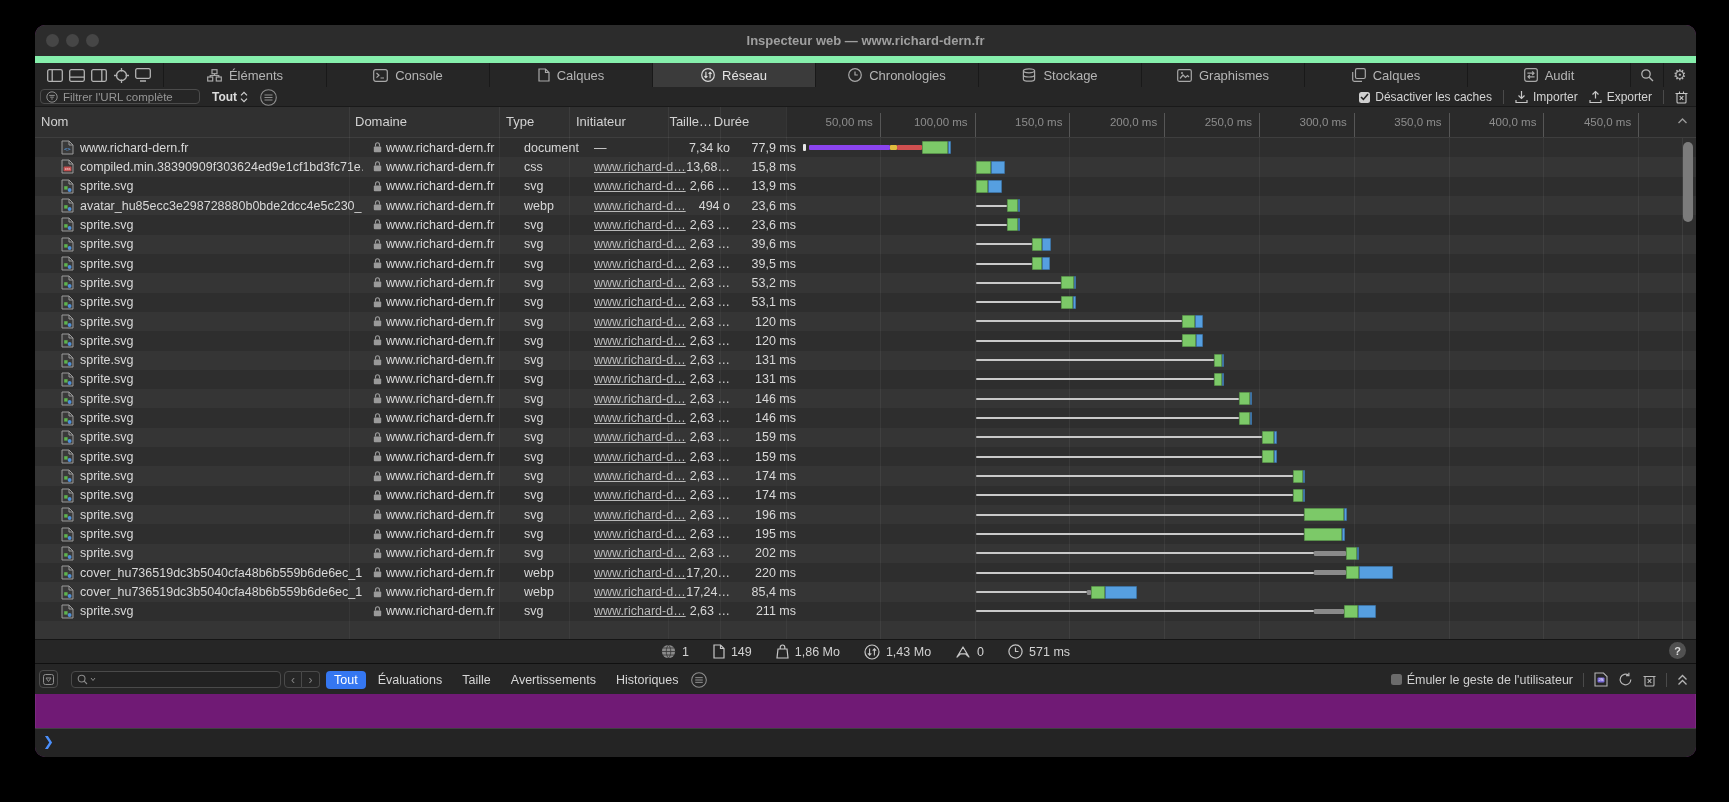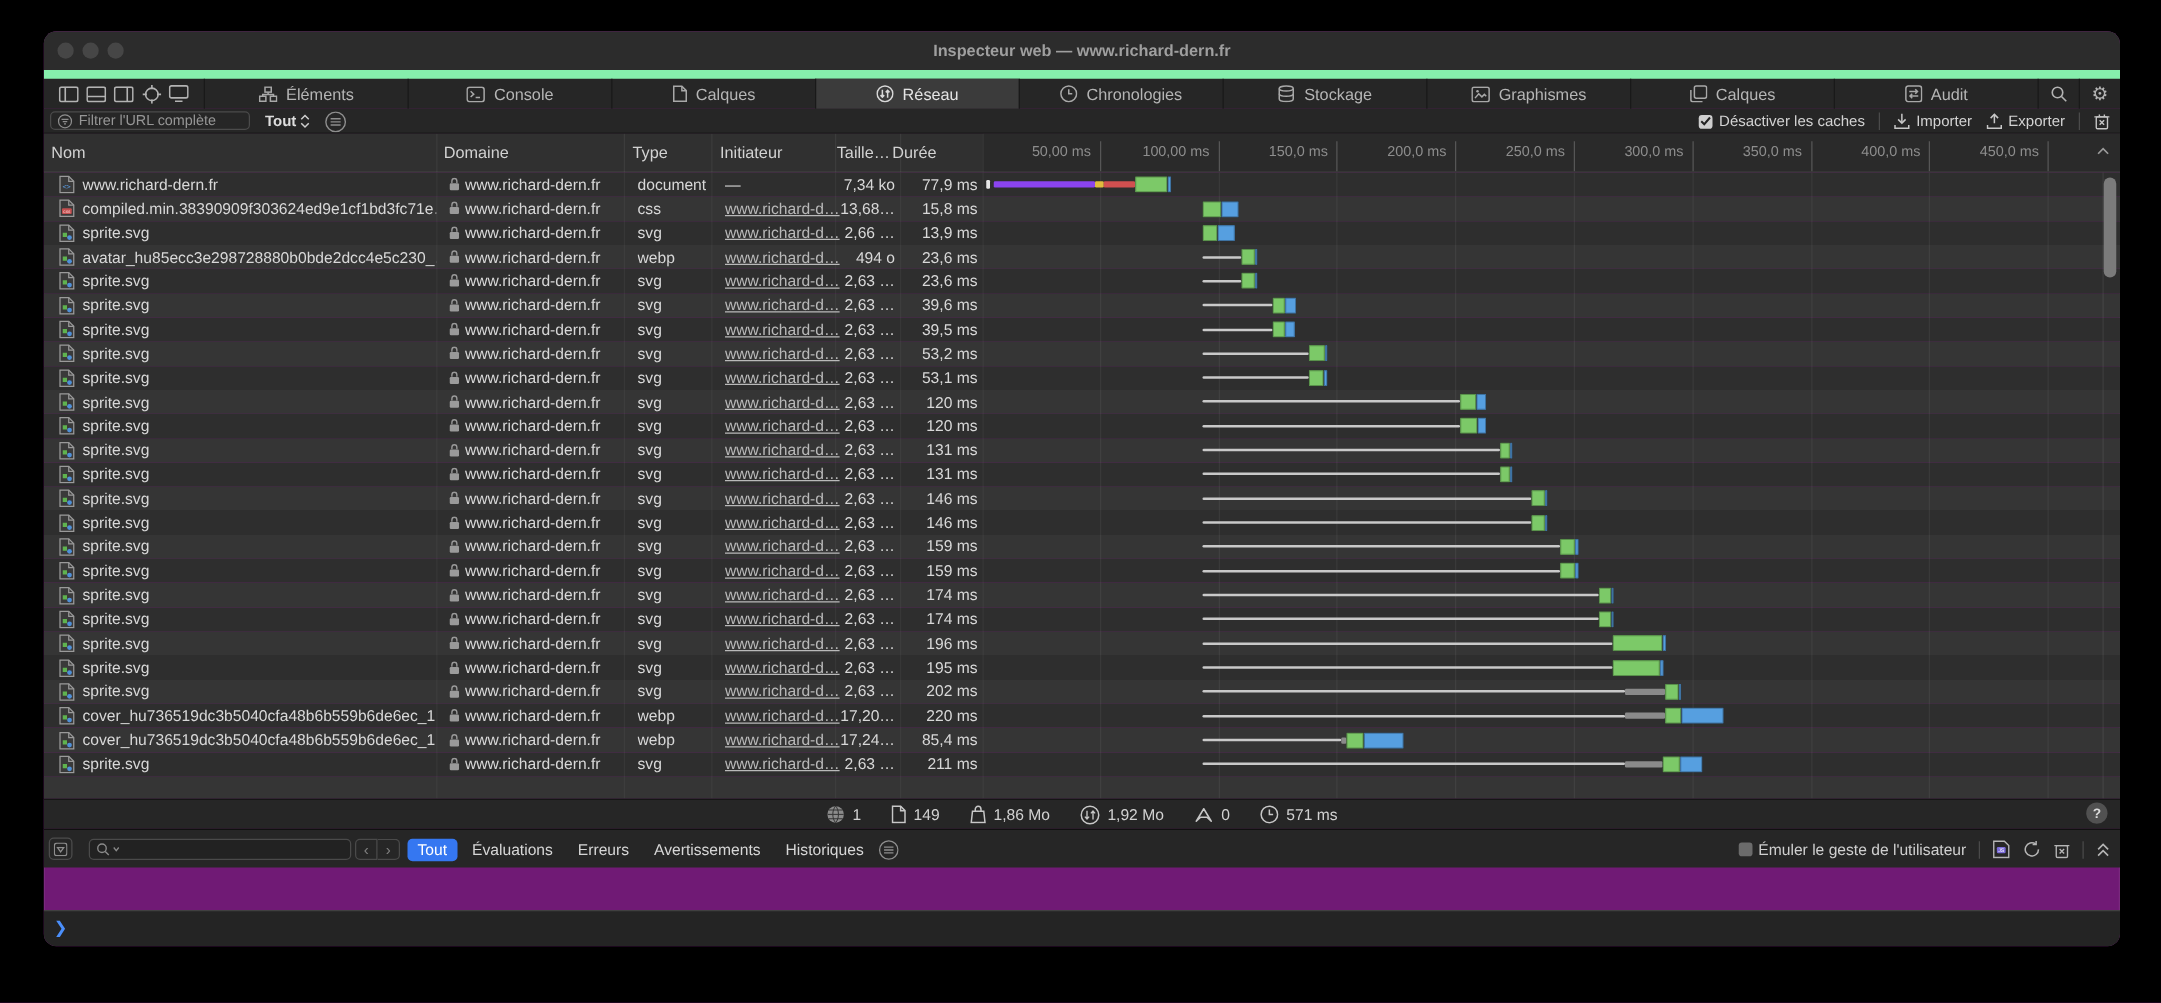--- a/index.html
+++ b/index.html
@@ -28,21 +28,21 @@
   .chk{width:11px;height:11px;border-radius:2.5px;background:#cfcfcf;display:inline-flex;align-items:center;justify-content:center;}
   .vdiv{width:1px;height:14px;background:#4a4a4a;}
   .fb-item{display:flex;align-items:center;gap:5px;}
   
   .thead{position:absolute;left:0;top:82px;width:100%;height:31px;background:#303030;border-bottom:1px solid #3e3e3e;font-size:13px;color:#d2d2d2;}
   .thead .tl-head{position:absolute;left:751px;right:0;top:0;bottom:0;background:#2a2a2a;}
   .col-label{position:absolute;top:7px;}
   .col-div{position:absolute;top:0;width:1px;background:rgba(255,255,255,0.06);}
   .rows{position:absolute;left:0;top:113px;width:100%;height:501px;overflow:hidden;}
   .rowband{position:absolute;left:0;width:100%;height:19.32px;}
-  .row{position:absolute;left:4px;width:100%;height:19.32px;font-size:12.5px;color:#d8d8d8;}
+  .row{position:absolute;left:18px;width:100%;height:19.32px;font-size:12.5px;color:#d8d8d8;}
   .cell{position:absolute;top:0;height:100%;display:flex;align-items:center;white-space:nowrap;overflow:hidden;}
   .cell svg{flex-shrink:0;}
   .c-name{left:8px;width:302px;gap:6px;}
   .c-dom{left:320px;width:142px;gap:4px;}
   .c-type{left:471px;width:60px;}
   .c-init{left:541px;width:95px;color:#b9b9b9;text-decoration:underline;}
   .c-init.noinit{text-decoration:none;color:#d8d8d8;}
   .c-size{left:560px;width:117px;justify-content:flex-end;}
   .c-dur{left:625px;width:118px;justify-content:flex-end;}
   .tick-label{position:absolute;top:9px;font-size:11.5px;color:#8d8d8d;}
@@ -976,21 +976,21 @@
           <path d="M4.2 5 L4.2 3.5 A2.3 2.5 0 0 1 8.8 3.5 L8.8 5" fill="none" stroke="#c7c7c7" stroke-width="1.2"></path>
         </svg>
       <span>1,86 Mo</span>
     </span>
     <span class="st-item">
       <svg width="16" height="16" viewBox="0 0 16 16">
           <circle cx="8" cy="8" r="7" fill="none" stroke="#c7c7c7" stroke-width="1.2"></circle>
           <path d="M5.6 4.5 L5.6 11 M3.9 9.3 L5.6 11.1 L7.3 9.3" fill="none" stroke="#c7c7c7" stroke-width="1.1"></path>
           <path d="M10.4 11.5 L10.4 5 M8.7 6.7 L10.4 4.9 L12.1 6.7" fill="none" stroke="#c7c7c7" stroke-width="1.1"></path>
         </svg>
-      <span>1,92 Mo</span>
+      <span>1,43 Mo</span>
     </span>
     <span class="st-item">
       <svg width="16" height="13" viewBox="0 0 16 13">
           <path d="M2 12 L8 2 L14 12 L10.5 8.8 L5.5 8.8 Z" fill="none" stroke="#c7c7c7" stroke-width="1.2" stroke-linejoin="round"></path>
         </svg>
       <span>0</span>
     </span>
     <span class="st-item">
       <svg width="15" height="15" viewBox="0 0 15 15">
           <circle cx="7.5" cy="7.5" r="6.6" fill="none" stroke="#c7c7c7" stroke-width="1.2"></circle>
@@ -1017,21 +1017,21 @@
           <path d="M1 1 L3 3.5 L5 1" fill="none" stroke="#8a8a8a" stroke-width="1"></path>
         </svg>
     </span>
     <span class="navbtns">
       <span class="navbtn first">‹</span>
       <span class="navbtn last">›</span>
     </span>
     <span class="pills" id="consolePills">
         <span class="pill active">Tout</span>
         <span class="pill">Évaluations</span>
-        <span class="pill">Erreurs</span>
+        <span class="pill">Taille</span>
         <span class="pill">Avertissements</span>
         <span class="pill">Historiques</span>
         <span>
           <svg width="16" height="16" viewBox="0 0 17 17">
             <circle cx="8.5" cy="8.5" r="7.8" fill="none" stroke="#8e8e8e" stroke-width="1.1"></circle>
             <line x1="4.5" y1="6" x2="12.5" y2="6" stroke="#8e8e8e" stroke-width="1.1"></line>
             <line x1="4.5" y1="8.5" x2="12.5" y2="8.5" stroke="#8e8e8e" stroke-width="1.1"></line>
             <line x1="4.5" y1="11" x2="12.5" y2="11" stroke="#8e8e8e" stroke-width="1.1"></line>
           </svg>
         </span>

